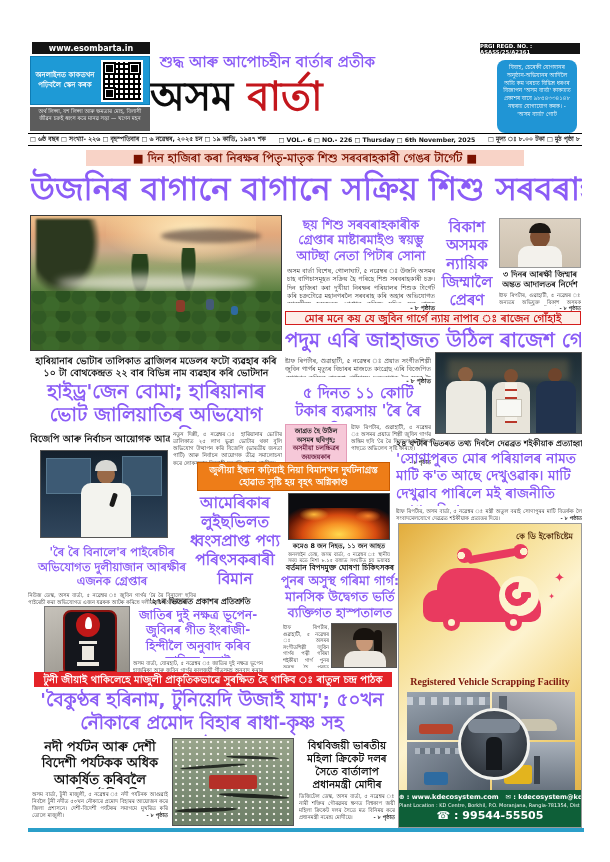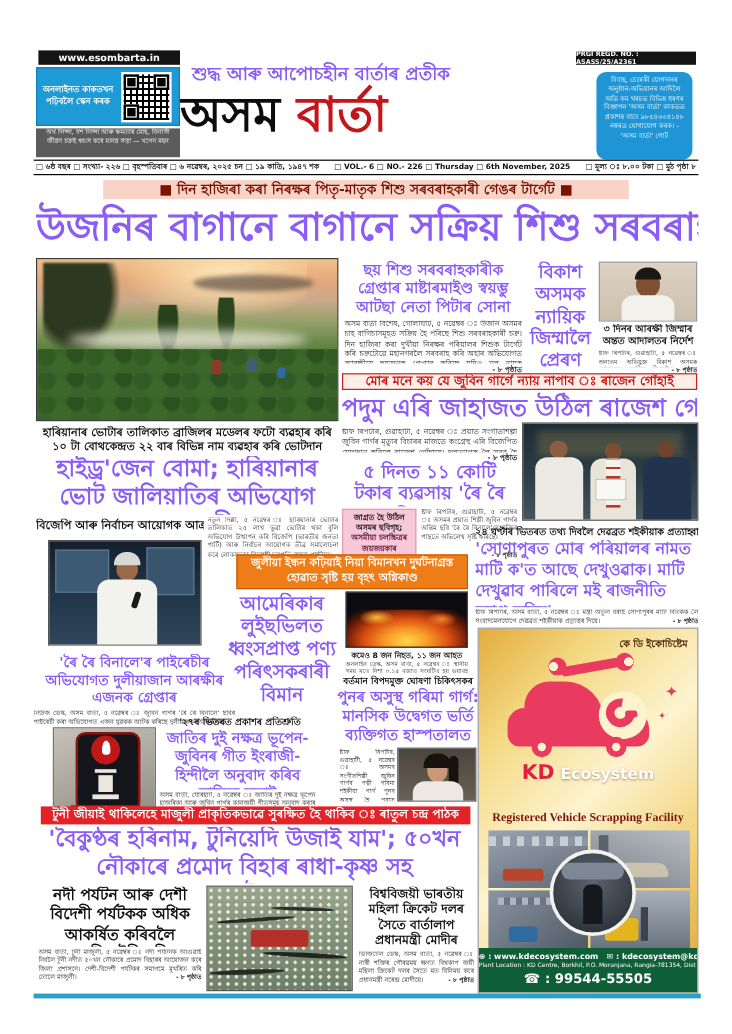--- a/index.html
+++ b/index.html
@@ -302,24 +302,20 @@
     <div style="position:absolute;top:46px;left:2px;width:118px;height:32px;background:#e93a5f;border-radius:14px 18px 10px 10px;"></div>
     <div style="position:absolute;top:32px;left:78px;width:40px;height:40px;border-radius:50%;background:#fdf3cf;"></div>
     <div style="position:absolute;top:38px;left:84px;width:24px;height:24px;border-radius:50%;border:7px solid #e93a5f;border-right-color:transparent;transform:rotate(-35deg);box-sizing:border-box;"></div>
     <div style="position:absolute;top:48px;left:100px;width:10px;height:6px;background:#e93a5f;border-radius:2px;"></div>
     <div style="position:absolute;top:70px;left:22px;width:17px;height:17px;border-radius:50%;background:#fdf3cf;border:5px solid #e93a5f;box-sizing:border-box;"></div>
     <div style="position:absolute;top:70px;left:84px;width:17px;height:17px;border-radius:50%;background:#fdf3cf;border:5px solid #e93a5f;box-sizing:border-box;"></div>
     <div class="sparkle" style="top:26px;right:0px;font-size:13px;">✦</div>
     <div class="sparkle" style="top:48px;right:10px;font-size:8px;">✦</div>
   </div>
 
-  <div style="position:absolute;top:110px;left:0;width:100%;text-align:center;">
-    <span style="font-size:17px;font-weight:bold;color:#e11f44;">KD</span>
-    <span style="font-size:13px;font-weight:bold;color:#ffffff;text-shadow:0 1px 2px rgba(110,60,0,.55);">Ecosystem</span>
-  </div>
   <div style="position:absolute;top:152px;left:0;width:100%;text-align:center;font-family:'Liberation Serif',serif;font-weight:bold;font-size:10px;color:#7c150c;">Registered Vehicle Scrapping Facility</div>
 
   <div style="position:absolute;top:168px;left:8px;width:168px;height:98px;display:grid;grid-template-columns:1fr 1fr;grid-template-rows:1fr 1fr;gap:2px;">
     <div class="cell" style="background:linear-gradient(160deg,#9aa4b0,#5f6a76);">
       <div style="position:absolute;top:10%;left:0;width:100%;height:18%;background:repeating-linear-gradient(90deg,#c8ced6 0 6px,#8d98a4 6px 12px);"></div>
       <div style="position:absolute;bottom:12%;left:15%;width:40%;height:22%;background:#b8452e;border-radius:3px;"></div>
     </div>
     <div class="cell" style="background:linear-gradient(200deg,#b9bdc4,#7a8088);">
       <div style="position:absolute;bottom:18%;left:30%;width:48%;height:26%;background:#c9c3ae;border-radius:6px 10px 3px 3px;"></div>
       <div style="position:absolute;top:8%;left:8%;width:10%;height:70%;background:#5a626c;"></div>

